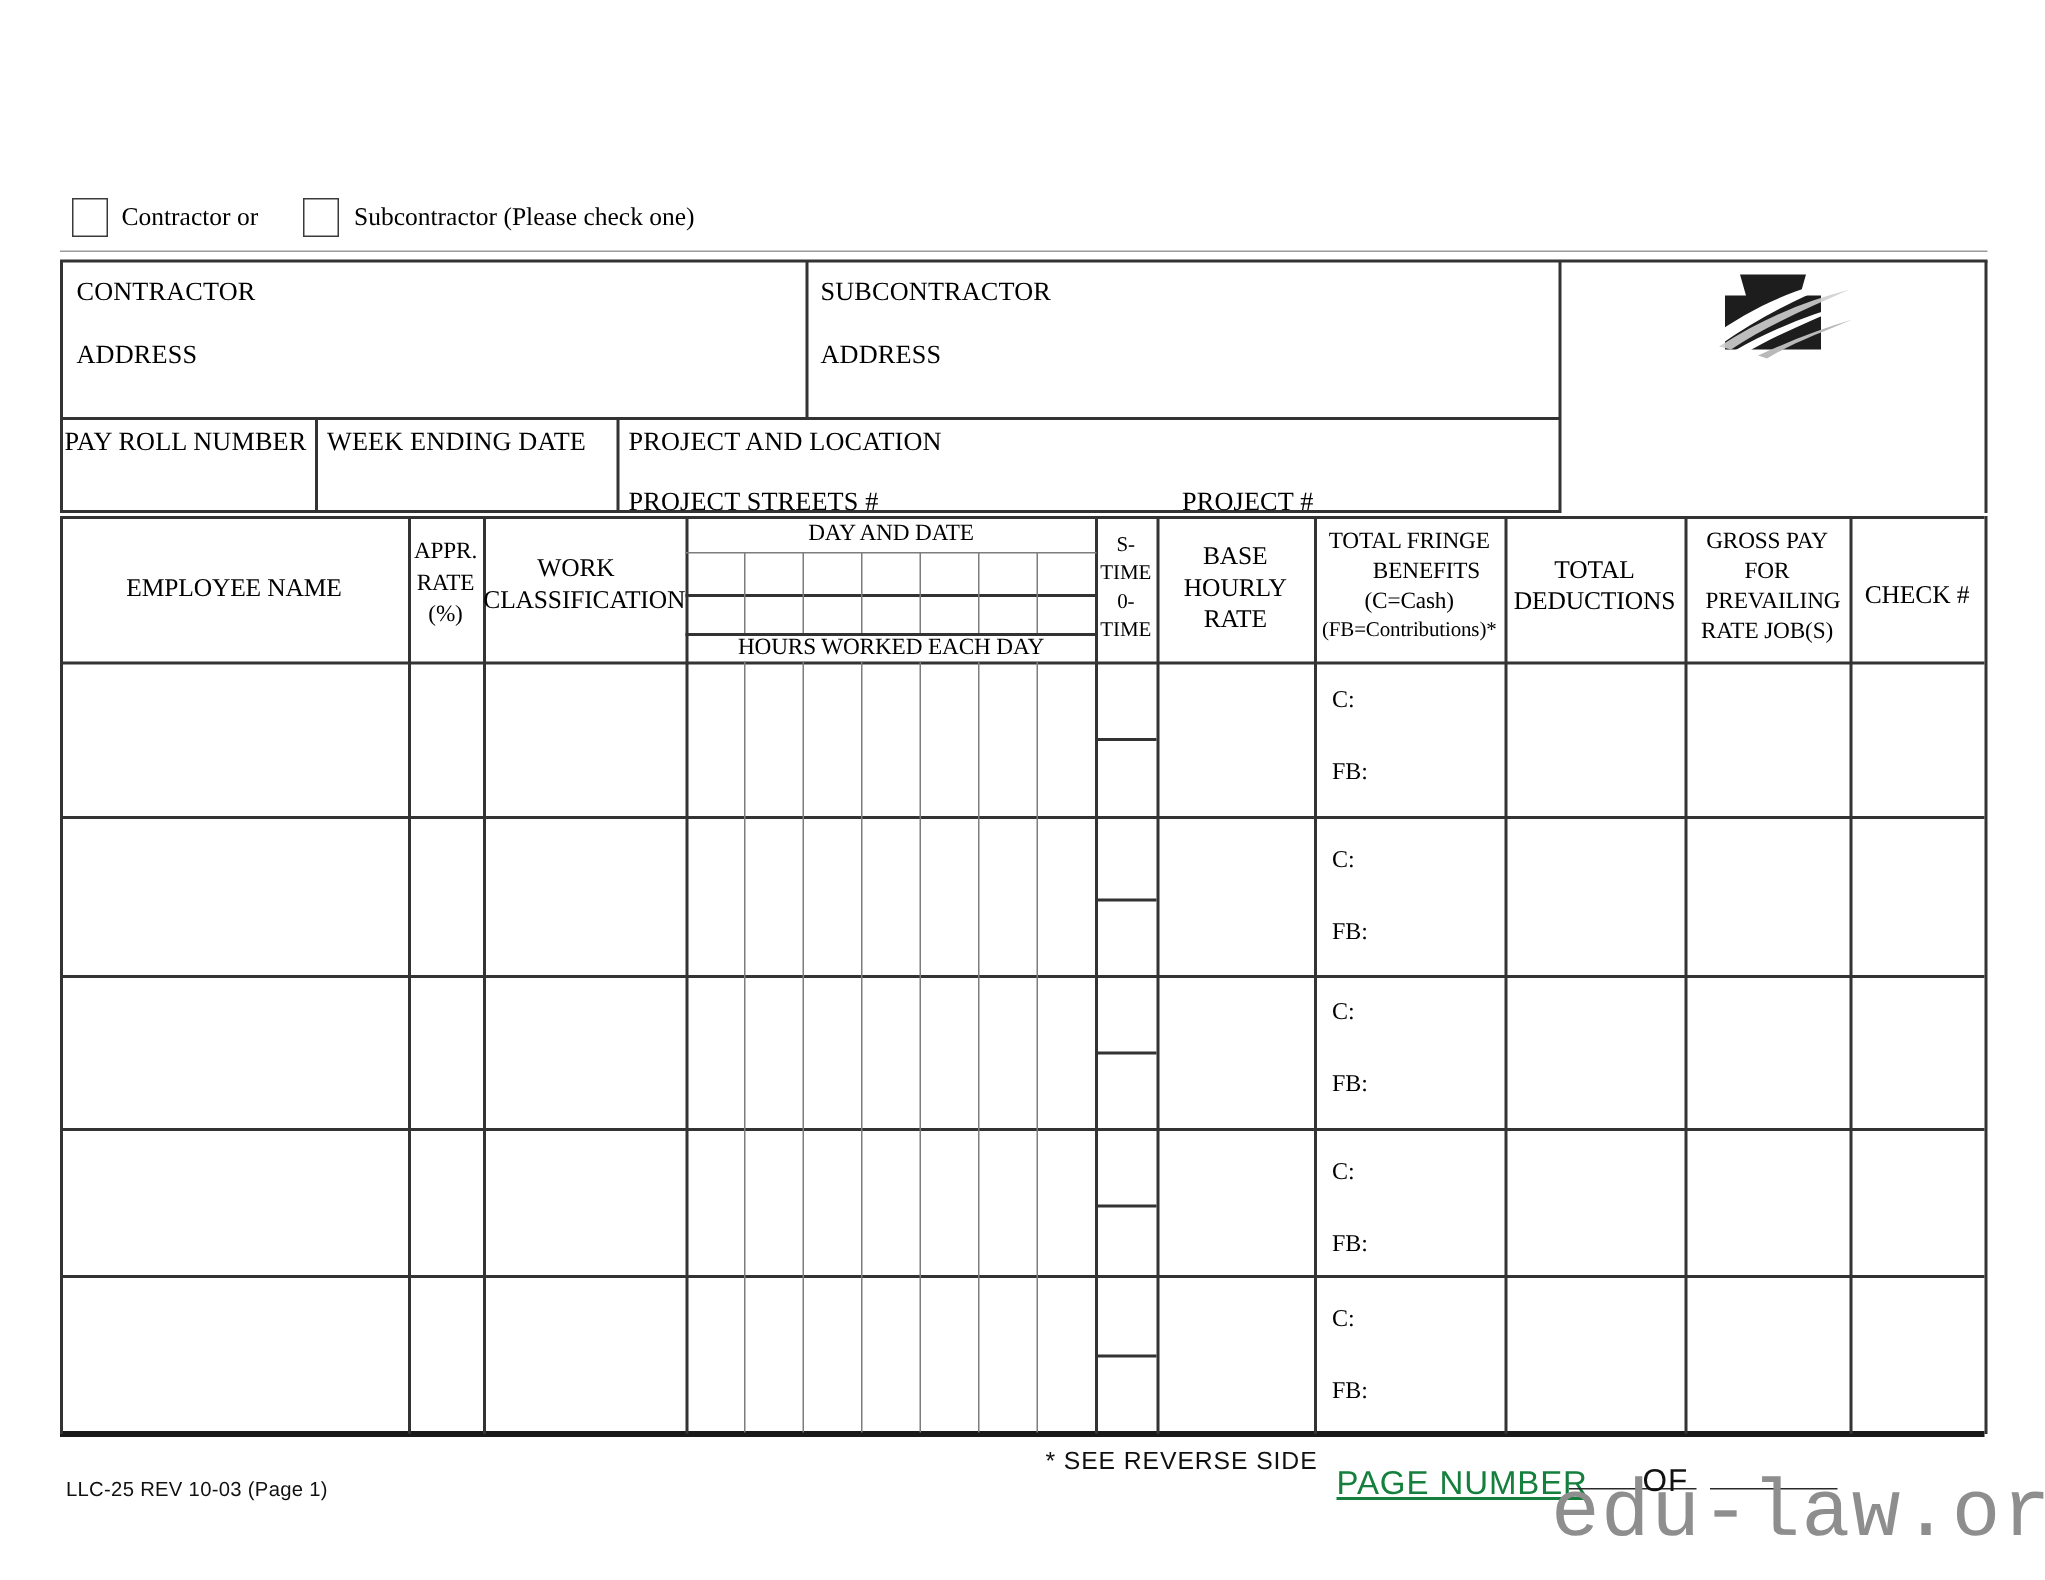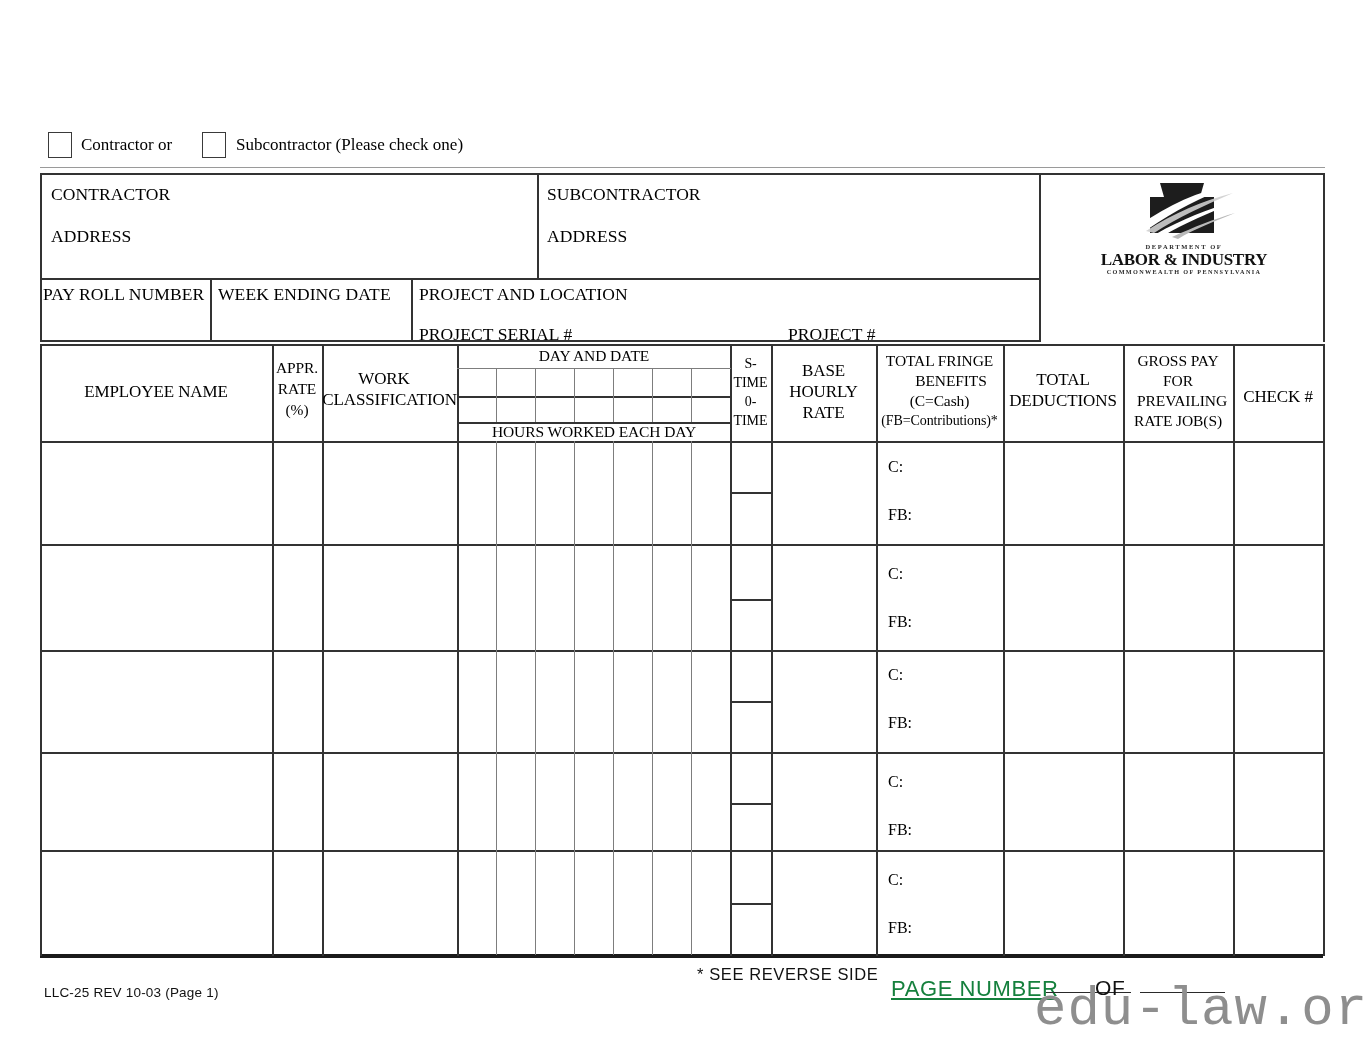--- a/index.html
+++ b/index.html
@@ -262,37 +262,32 @@
     <div class="vline" style="left:170px; top:104px; height:62px;"></div>
     <div class="vline" style="left:371px; top:104px; height:62px;"></div>
 
     <div class="fld" style="left:11px; top:10px;">CONTRACTOR</div>
     <div class="fld" style="left:11px; top:52px;">ADDRESS</div>
     <div class="fld" style="left:507px; top:10px;">SUBCONTRACTOR</div>
     <div class="fld" style="left:507px; top:52px;">ADDRESS</div>
     <div class="fld" style="left:3px; top:110px;">PAY ROLL NUMBER</div>
     <div class="fld" style="left:178px; top:110px;">WEEK ENDING DATE</div>
     <div class="fld" style="left:379px; top:110px;">PROJECT AND LOCATION</div>
-    <div class="fld" style="left:379px; top:150px;">PROJECT SERIAL #</div>
+    <div class="fld" style="left:379px; top:150px;">PROJECT STREETS #</div>
     <div class="fld" style="left:748px; top:150px;">PROJECT #</div>
   </div>
 
   <div class="logo-wrap">
     <svg class="keystone-svg" width="104" height="62" viewBox="0 0 104 62">
       <path d="M30 2 L74 2 L70 16 L84 16 L84 52 L20 52 L20 16 L34 16 Z" fill="#1d1d1d" transform="translate(-2,0)"></path>
       <path d="M8 44 C36 24, 66 10, 100 4 C70 16, 42 30, 16 48 Z" fill="#ffffff"></path>
       <path d="M14 50 C42 32, 70 20, 101 12 C74 24, 46 36, 22 52 Z" fill="#cfcfcf" opacity="0.9"></path>
       <path d="M24 53 C50 38, 76 28, 102 21 C78 32, 52 42, 31 55 Z" fill="#ffffff"></path>
       <path d="M40 56 C62 46, 82 38, 103 32 C84 40, 62 48, 46 58 Z" fill="#b9b9b9"></path>
     </svg>
-    <div class="li-wordmark">
-      <div class="li-dept">DEPARTMENT OF</div>
-      <div class="li-main">LABOR &amp; INDUSTRY</div>
-      <div class="li-cw">COMMONWEALTH OF PENNSYLVANIA</div>
-    </div>
   </div>
 
   <div class="grid">
 
     <div class="gh" style="left:0px; top:0px; width:1283px;"></div>
     <div class="gh-thick" style="left:0px; top:610px; width:1283px;"></div>
 
     <div class="gv" style="left:0px; top:0px; height:612px;"></div>
     <div class="gv" style="left:232px; top:0px; height:612px;"></div>
     <div class="gv" style="left:282px; top:0px; height:612px;"></div>

